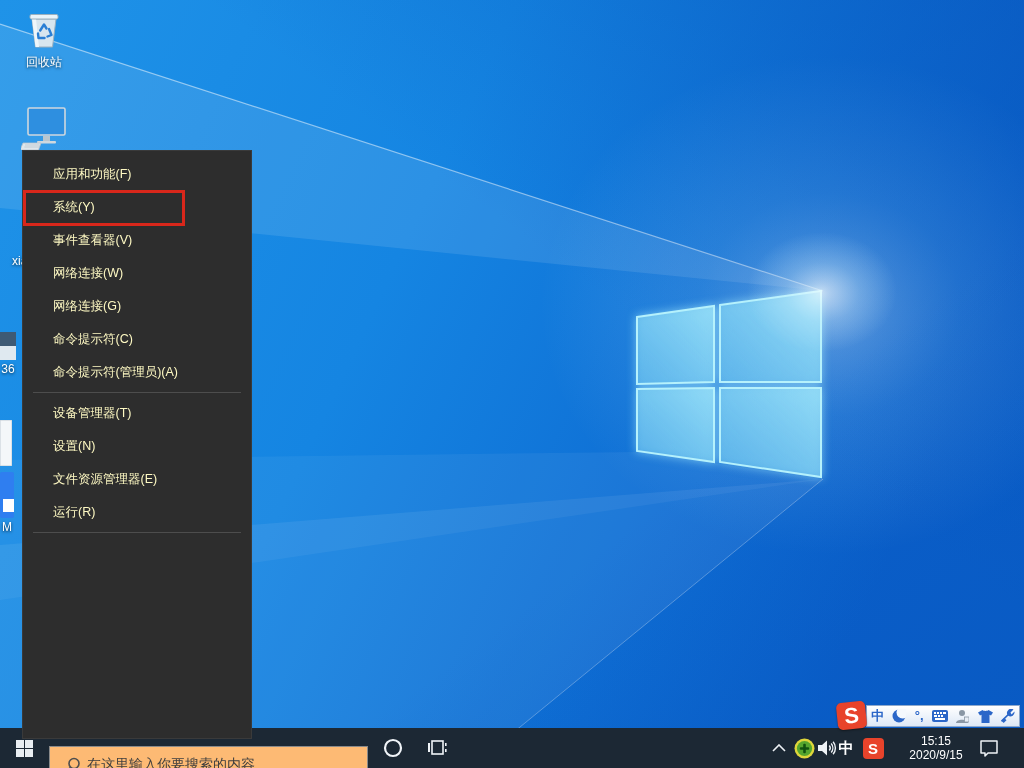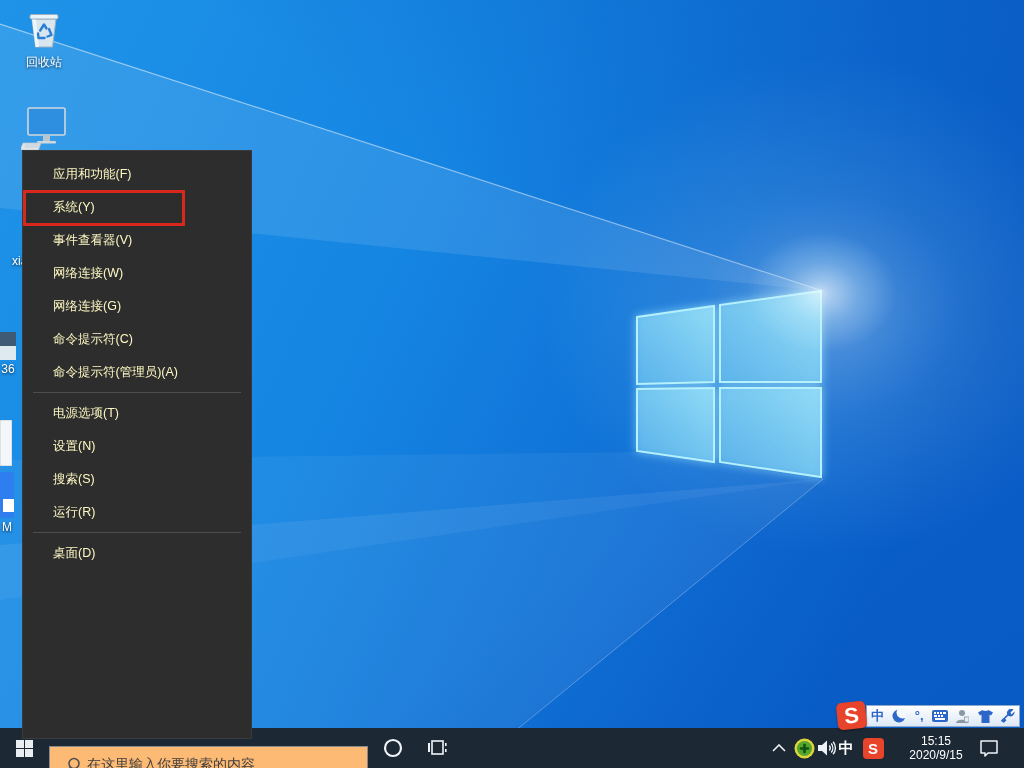--- a/index.html
+++ b/index.html
@@ -248,23 +248,22 @@
 
   <div id="winx-menu">
     <div class="mi"><span>应用和功能(F)</span></div>
     <div class="mi"><span>系统(Y)</span></div>
     <div class="mi"><span>事件查看器(V)</span></div>
     <div class="mi"><span>网络连接(W)</span></div>
     <div class="mi"><span>网络连接(G)</span></div>
     <div class="mi"><span>命令提示符(C)</span></div>
     <div class="mi"><span>命令提示符(管理员)(A)</span></div>
     <div class="msep"></div>
-    <div class="mi"><span>电源选项(T)</span></div>
+    <div class="mi"><span>设备管理器(T)</span></div>
     <div class="mi"><span>设置(N)</span></div>
-    <div class="mi"><span>搜索(S)</span></div>
+    <div class="mi"><span>文件资源管理器(E)</span></div>
     <div class="mi"><span>运行(R)</span></div>
     <div class="msep"></div>
-    <div class="mi"><span>桌面(D)</span></div>
   </div>
 
   <div id="red-box"></div>
 
 </div>
 
 </body></html>

